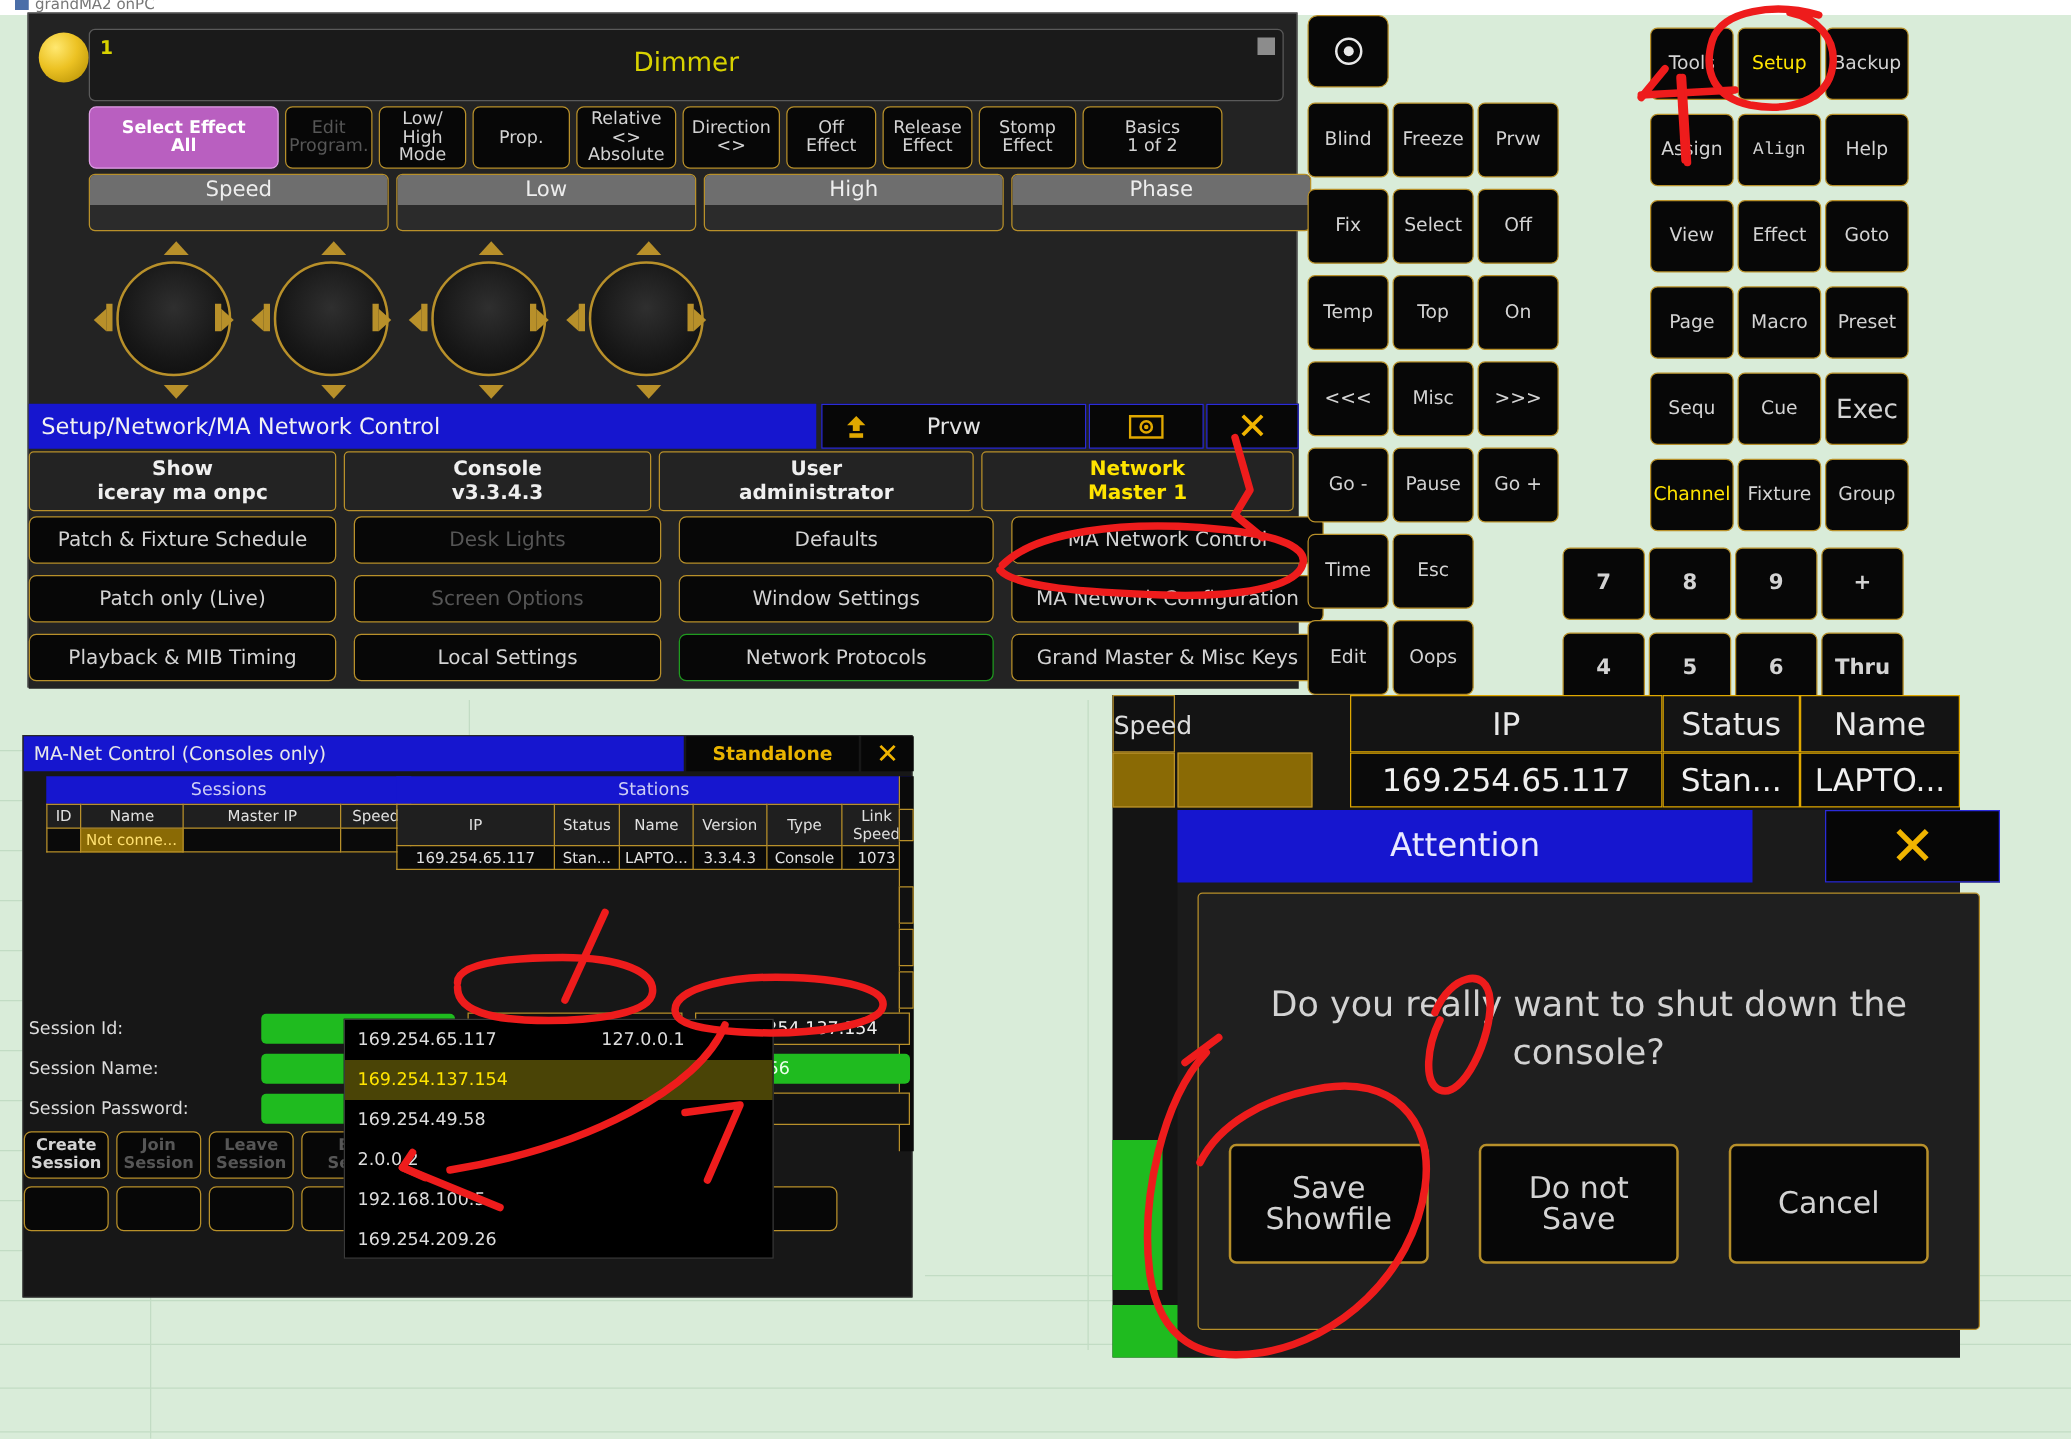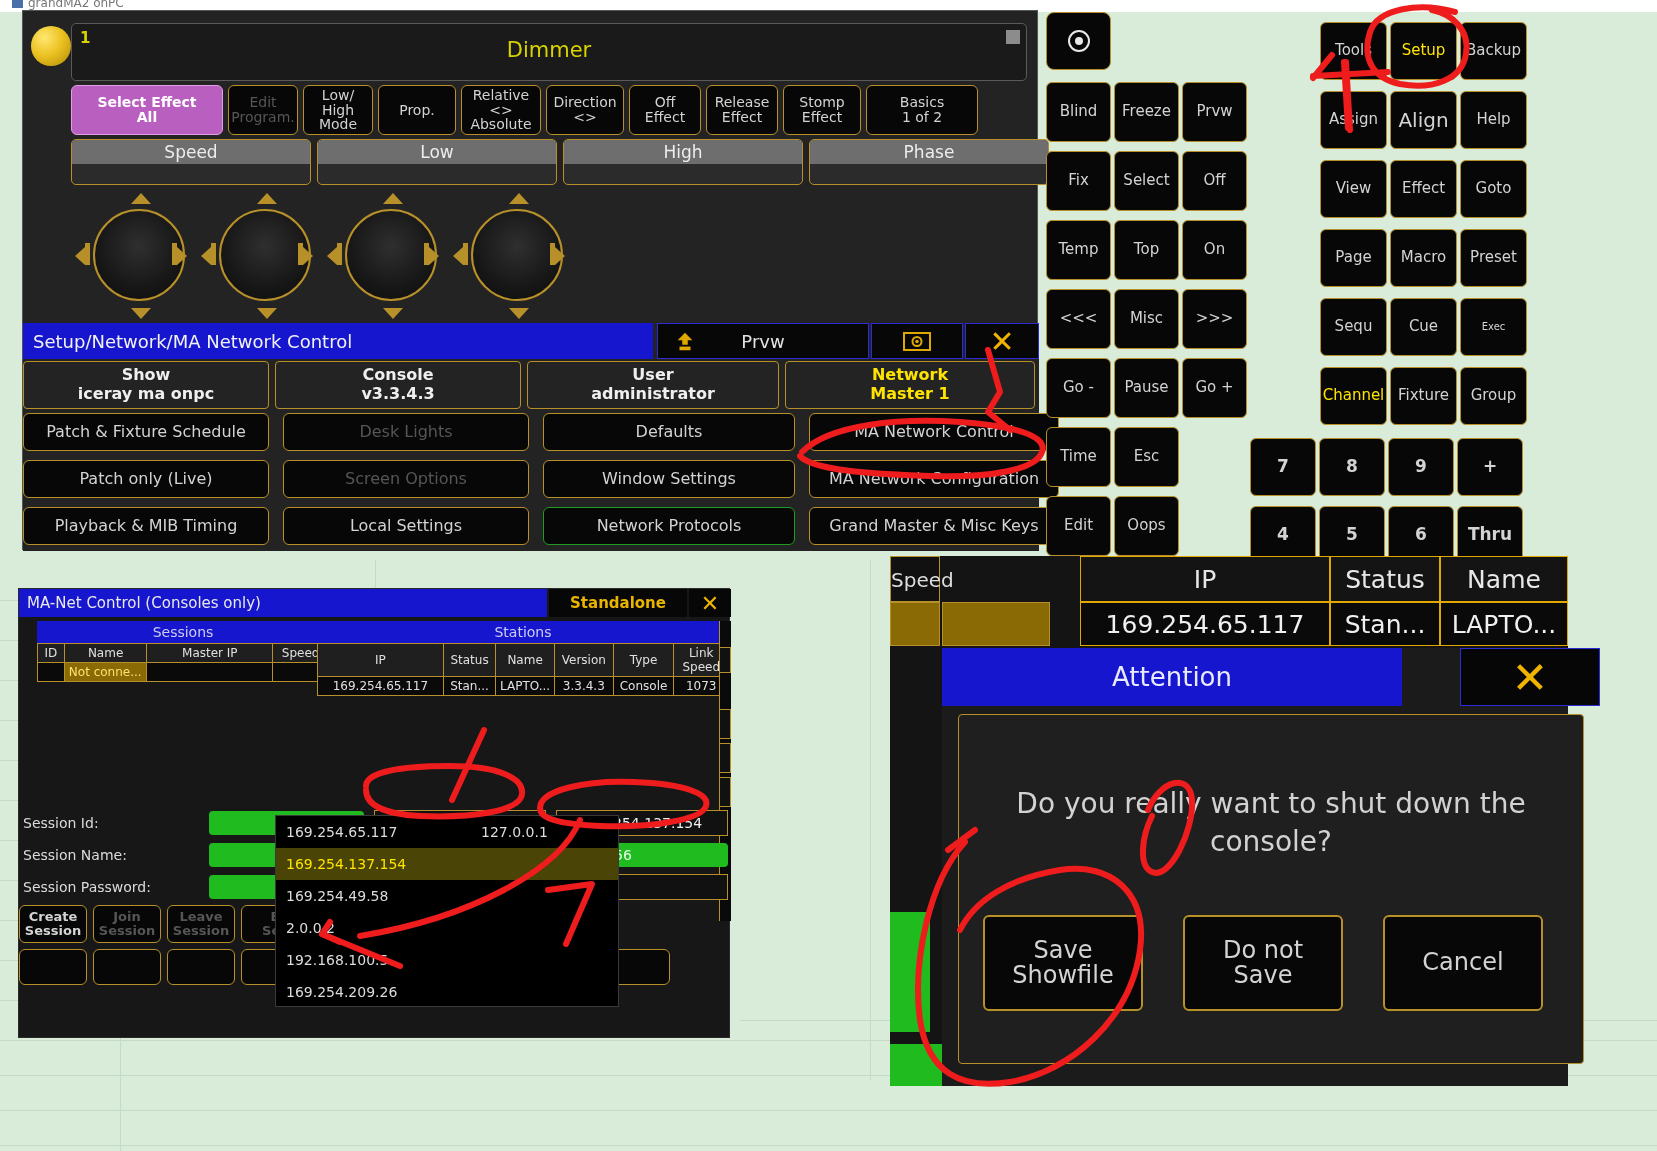--- a/index.html
+++ b/index.html
@@ -362,31 +362,31 @@
       <div class="ma-btn round" style="position: absolute; left: 1046px; top: 427px; width: 65px; height: 60px;">Time</div>
       <div class="ma-btn round" style="position: absolute; left: 1114px; top: 427px; width: 65px; height: 60px;">Esc</div>
       <div class="ma-btn round" style="position: absolute; left: 1046px; top: 496px; width: 65px; height: 60px;">Edit</div>
       <div class="ma-btn round" style="position: absolute; left: 1114px; top: 496px; width: 65px; height: 60px;">Oops</div>
     </div>
   <div class="keypad" id="keys-grid-b">
       <div class="ma-btn round" style="position: absolute; left: 1320px; top: 22px; width: 67px; height: 58px; font-size: 15px;">Tools</div>
       <div class="ma-btn round yellow" style="position: absolute; left: 1390px; top: 22px; width: 67px; height: 58px; font-size: 15px;">Setup</div>
       <div class="ma-btn round" style="position: absolute; left: 1460px; top: 22px; width: 67px; height: 58px; font-size: 15px;">Backup</div>
       <div class="ma-btn round" style="position: absolute; left: 1320px; top: 91px; width: 67px; height: 58px; font-size: 15px;">Assign</div>
-      <div class="ma-btn round" style="position: absolute; left: 1390px; top: 91px; width: 67px; height: 58px; font-size: 20px;">Align</div>
+      <div class="ma-btn round" style="position: absolute; left: 1390px; top: 91px; width: 67px; height: 58px; font-size: 14px; font-family: Liberation Mono, monospace;">Align</div>
       <div class="ma-btn round" style="position: absolute; left: 1460px; top: 91px; width: 67px; height: 58px; font-size: 15px;">Help</div>
       <div class="ma-btn round" style="position: absolute; left: 1320px; top: 160px; width: 67px; height: 58px; font-size: 15px;">View</div>
       <div class="ma-btn round" style="position: absolute; left: 1390px; top: 160px; width: 67px; height: 58px; font-size: 15px;">Effect</div>
       <div class="ma-btn round" style="position: absolute; left: 1460px; top: 160px; width: 67px; height: 58px; font-size: 15px;">Goto</div>
       <div class="ma-btn round" style="position: absolute; left: 1320px; top: 229px; width: 67px; height: 58px; font-size: 15px;">Page</div>
       <div class="ma-btn round" style="position: absolute; left: 1390px; top: 229px; width: 67px; height: 58px; font-size: 15px;">Macro</div>
       <div class="ma-btn round" style="position: absolute; left: 1460px; top: 229px; width: 67px; height: 58px; font-size: 15px;">Preset</div>
       <div class="ma-btn round" style="position: absolute; left: 1320px; top: 298px; width: 67px; height: 58px; font-size: 15px;">Sequ</div>
       <div class="ma-btn round" style="position: absolute; left: 1390px; top: 298px; width: 67px; height: 58px; font-size: 15px;">Cue</div>
-      <div class="ma-btn round" style="position: absolute; left: 1460px; top: 298px; width: 67px; height: 58px; font-size: 10px;">Exec</div>
+      <div class="ma-btn round" style="position: absolute; left: 1460px; top: 298px; width: 67px; height: 58px; font-size: 21px;">Exec</div>
       <div class="ma-btn round yellow" style="position: absolute; left: 1320px; top: 367px; width: 67px; height: 58px; font-size: 15px;">Channel</div>
       <div class="ma-btn round" style="position: absolute; left: 1390px; top: 367px; width: 67px; height: 58px; font-size: 15px;">Fixture</div>
       <div class="ma-btn round" style="position: absolute; left: 1460px; top: 367px; width: 67px; height: 58px; font-size: 15px;">Group</div>
     </div>
   <div class="keypad" id="keys-numpad">
       <div class="ma-btn round" style="position: absolute; left: 1250px; top: 438px; width: 66px; height: 58px; font-weight: bold; font-size: 17px;">7</div>
       <div class="ma-btn round" style="position: absolute; left: 1319px; top: 438px; width: 66px; height: 58px; font-weight: bold; font-size: 17px;">8</div>
       <div class="ma-btn round" style="position: absolute; left: 1388px; top: 438px; width: 66px; height: 58px; font-weight: bold; font-size: 17px;">9</div>
       <div class="ma-btn round" style="position: absolute; left: 1457px; top: 438px; width: 66px; height: 58px; font-weight: bold; font-size: 17px;">+</div>
       <div class="ma-btn round" style="position: absolute; left: 1250px; top: 506px; width: 66px; height: 58px; font-weight: bold; font-size: 17px;">4</div>

